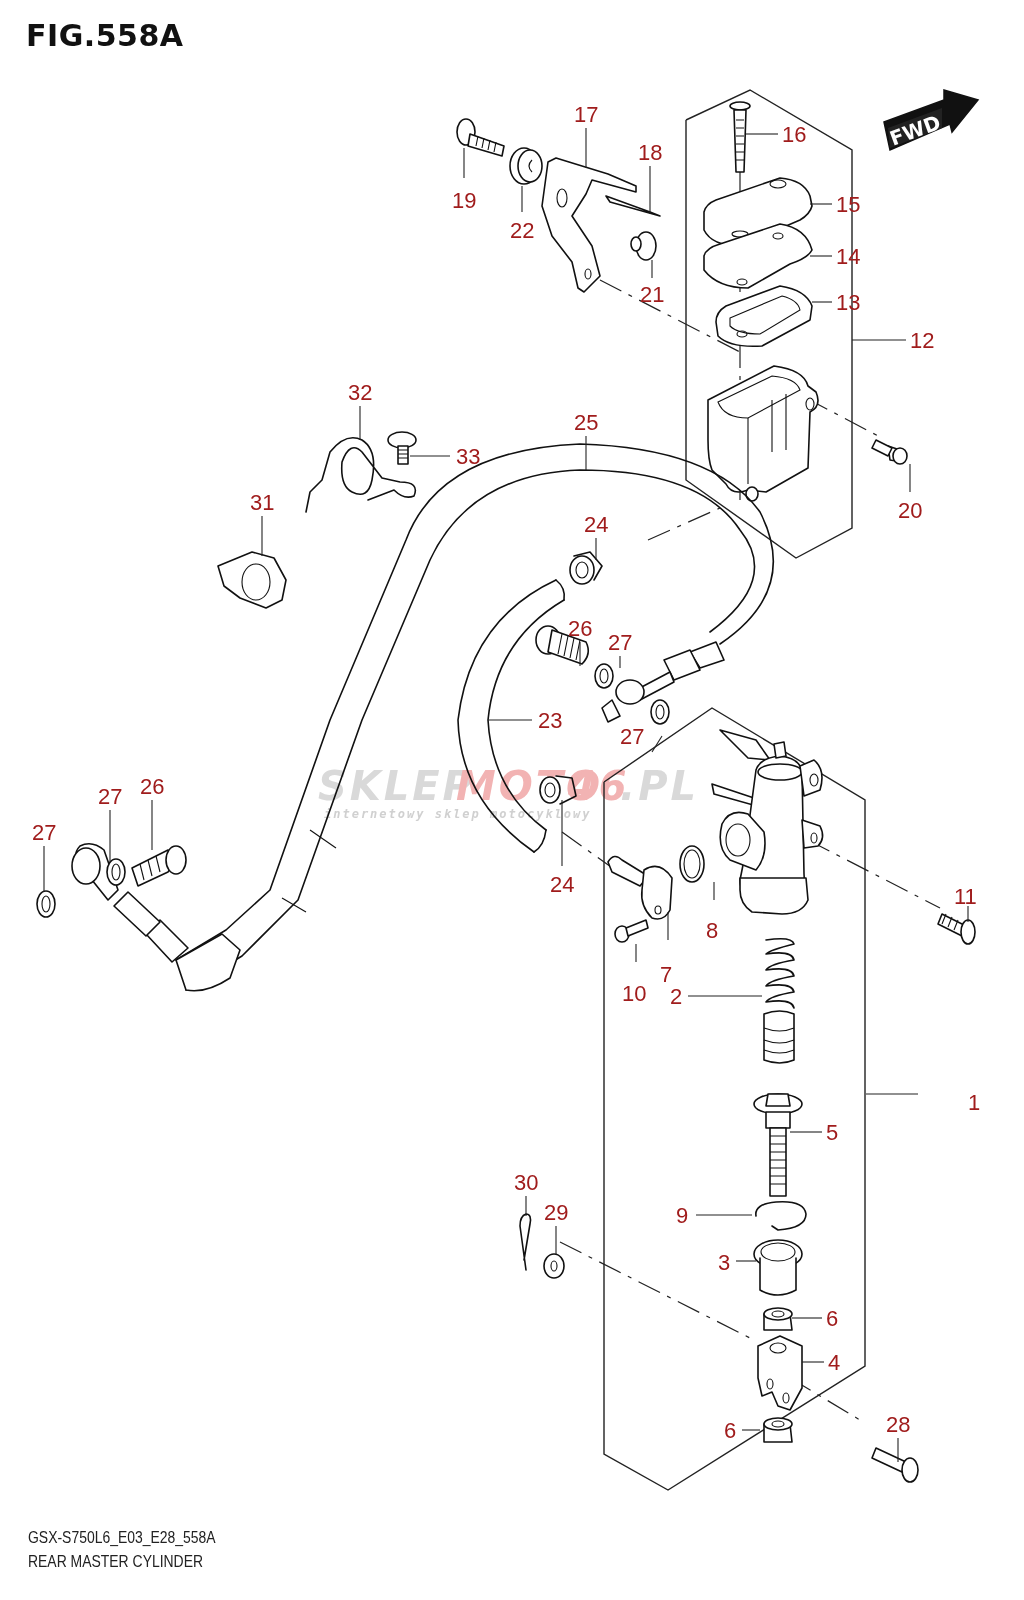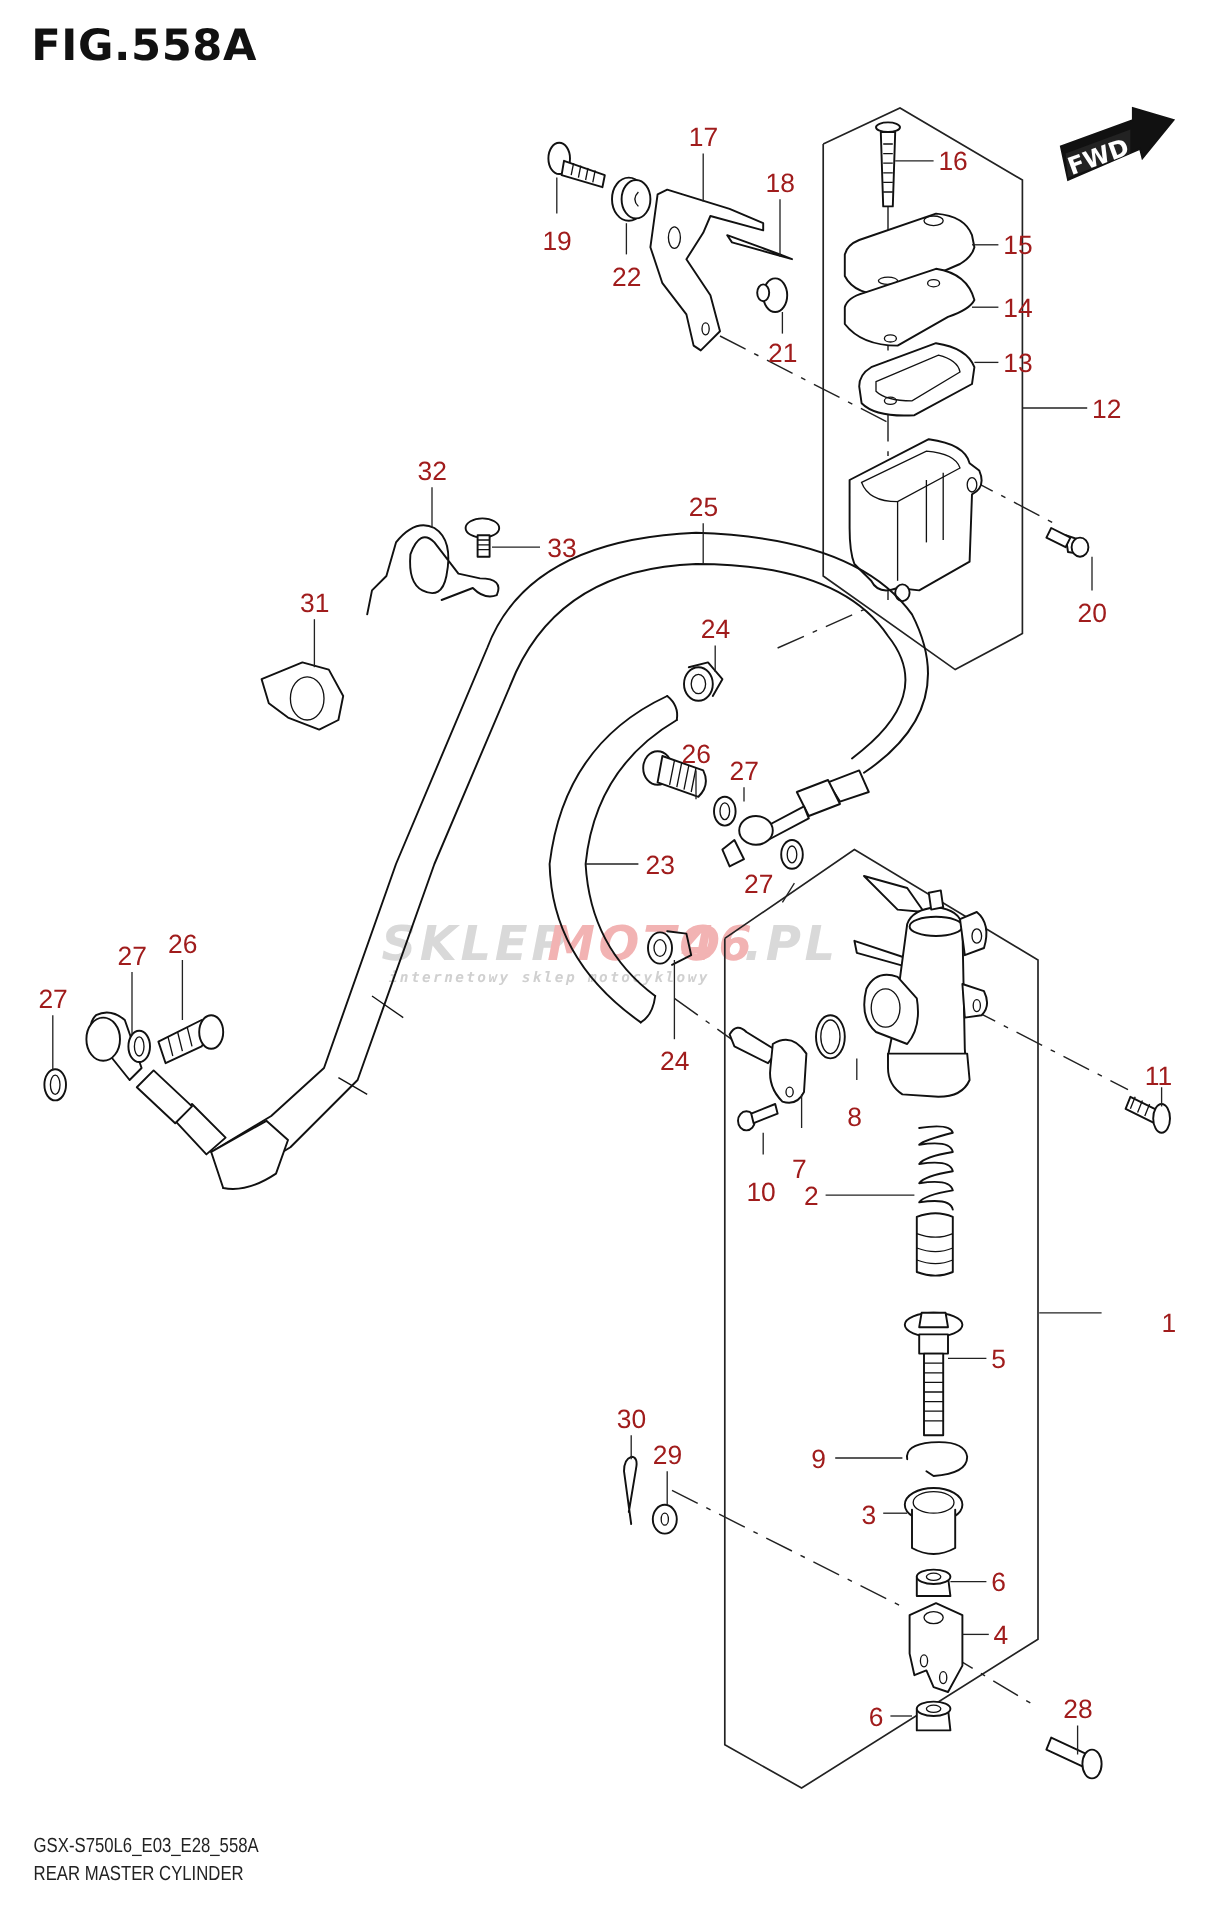--- a/index.html
+++ b/index.html
@@ -1,17 +1,17 @@
 <!DOCTYPE html>
 <html><head>
 <meta charset="utf-8">
 <style>
   html, body { margin: 0; padding: 0; background: #ffffff; }
   body { width: 1024px; height: 1600px; position: relative; overflow: hidden; font-family: "Liberation Sans", sans-serif; }
-  #fig-title { position: absolute; left: 26px; top: 18px; font-family: "DejaVu Sans", sans-serif; font-weight: bold; font-size: 36px; color: #111; letter-spacing: 0.5px; }
+  #fig-title { position: absolute; left: 26px; top: 18px; font-family: "DejaVu Sans", sans-serif; font-weight: bold; font-size: 30px; color: #111; letter-spacing: 0.5px; }
   #footer-code { position: absolute; left: 28px; top: 1528px; font-family: "Liberation Sans", sans-serif; font-size: 17px; color: #222; transform: scaleX(0.82); transform-origin: left top; }
   #footer-title { position: absolute; left: 28px; top: 1552px; font-family: "Liberation Sans", sans-serif; font-size: 17px; color: #222; transform: scaleX(0.82); transform-origin: left top; }
   svg#diagram { position: absolute; left: 0; top: 0; }
   .part { fill: #fff; stroke: #111; stroke-width: 1.6; stroke-linejoin: round; stroke-linecap: round; }
   .part-nofill { fill: none; stroke: #111; stroke-width: 1.6; stroke-linejoin: round; stroke-linecap: round; }
   .thin { fill: none; stroke: #111; stroke-width: 1.1; }
   .leader { fill: none; stroke: #222; stroke-width: 1.1; }
   .dash { fill: none; stroke: #222; stroke-width: 1.2; stroke-dasharray: 24 8 4 8; }
   .group { fill: none; stroke: #222; stroke-width: 1.4; }
   .callout { font-family: "Liberation Sans", sans-serif; font-size: 22px; fill: #a01c1c; }

